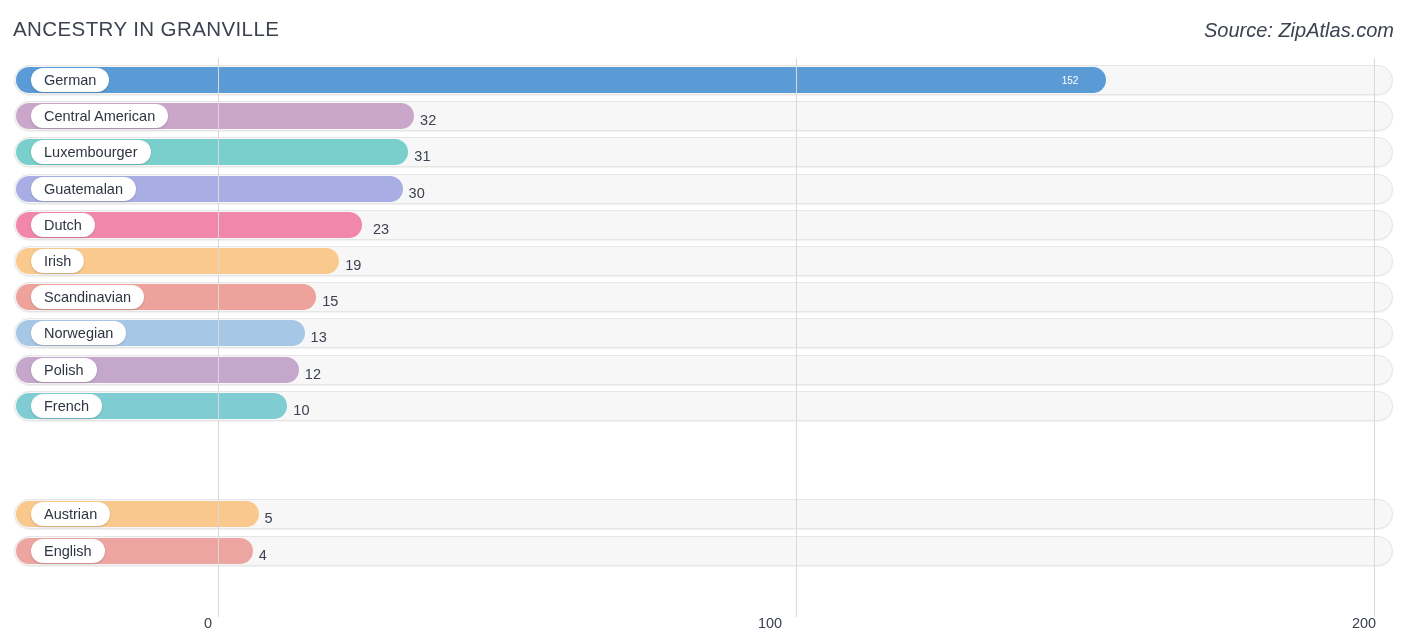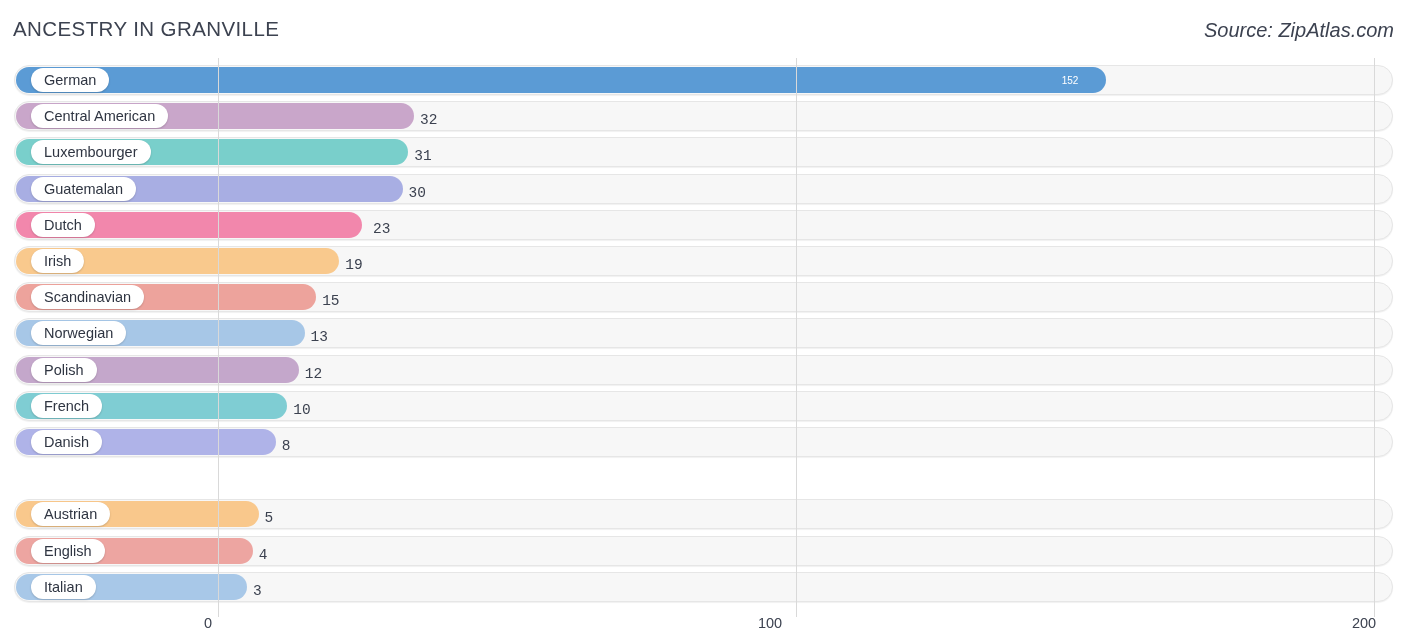--- a/index.html
+++ b/index.html
@@ -89,21 +89,20 @@
     color: #2f3542;
   }
   .value-out {
     position: absolute;
     top: 0; height: 38px;
     display: flex; align-items: center;
     font-size: 14.5px;
     color: #3c4250;
     z-index: 4;
     white-space: nowrap;
-    font-family: Liberation Mono, monospace;
   }
   .value-in {
     position: absolute;
     top: 0; height: 30px;
     display: flex; align-items: center;
     font-size: 10px;
     color: #ffffff;
     z-index: 5;
     white-space: nowrap;
   }
@@ -213,51 +212,35 @@
         <div class="value-out" style="left: 290.856px;">12</div>
       </div>
       <div class="row" style="top: 332.8px;">
         <div class="track"></div>
         <div class="bar" style="width: 271.33px; background: rgb(127, 205, 211);"></div>
         <div class="bar-pill">
           <span>French</span>
         </div>
         <div class="value-out" style="left: 279.33px;">10</div>
       </div>
-      <div class="row" style="top: 369px;">
-        <div class="track"></div>
-        <div class="bar" style="width: 259.804px; background: rgb(175, 179, 232);"></div>
-        <div class="bar-pill">
-          <span>Danish</span>
-        </div>
-        <div class="value-out" style="left: 267.804px;">8</div>
-      </div>
       <div class="row" style="top: 441.4px;">
         <div class="track"></div>
         <div class="bar" style="width: 242.515px; background: rgb(249, 200, 140);"></div>
         <div class="bar-pill">
           <span>Austrian</span>
         </div>
         <div class="value-out" style="left: 250.515px;">5</div>
       </div>
       <div class="row" style="top: 477.6px;">
         <div class="track"></div>
         <div class="bar" style="width: 236.752px; background: rgb(237, 165, 161);"></div>
         <div class="bar-pill">
           <span>English</span>
         </div>
         <div class="value-out" style="left: 244.752px;">4</div>
-      </div>
-      <div class="row" style="top: 513.8px;">
-        <div class="track"></div>
-        <div class="bar" style="width: 230.989px; background: rgb(168, 200, 232);"></div>
-        <div class="bar-pill">
-          <span>Italian</span>
-        </div>
-        <div class="value-out" style="left: 238.989px;">3</div>
       </div>
     </div>
 
   <div id="axis">
       <div class="tick-mark" style="left: 218px;"></div>
       <div class="tick-label" style="left: 208px;">0</div>
       <div class="tick-mark" style="left: 796px;"></div>
       <div class="tick-label" style="left: 770px; text-align: center;">100</div>
       <div class="tick-mark" style="left: 1374px;"></div>
       <div class="tick-label" style="left: 1364px;">200</div>

